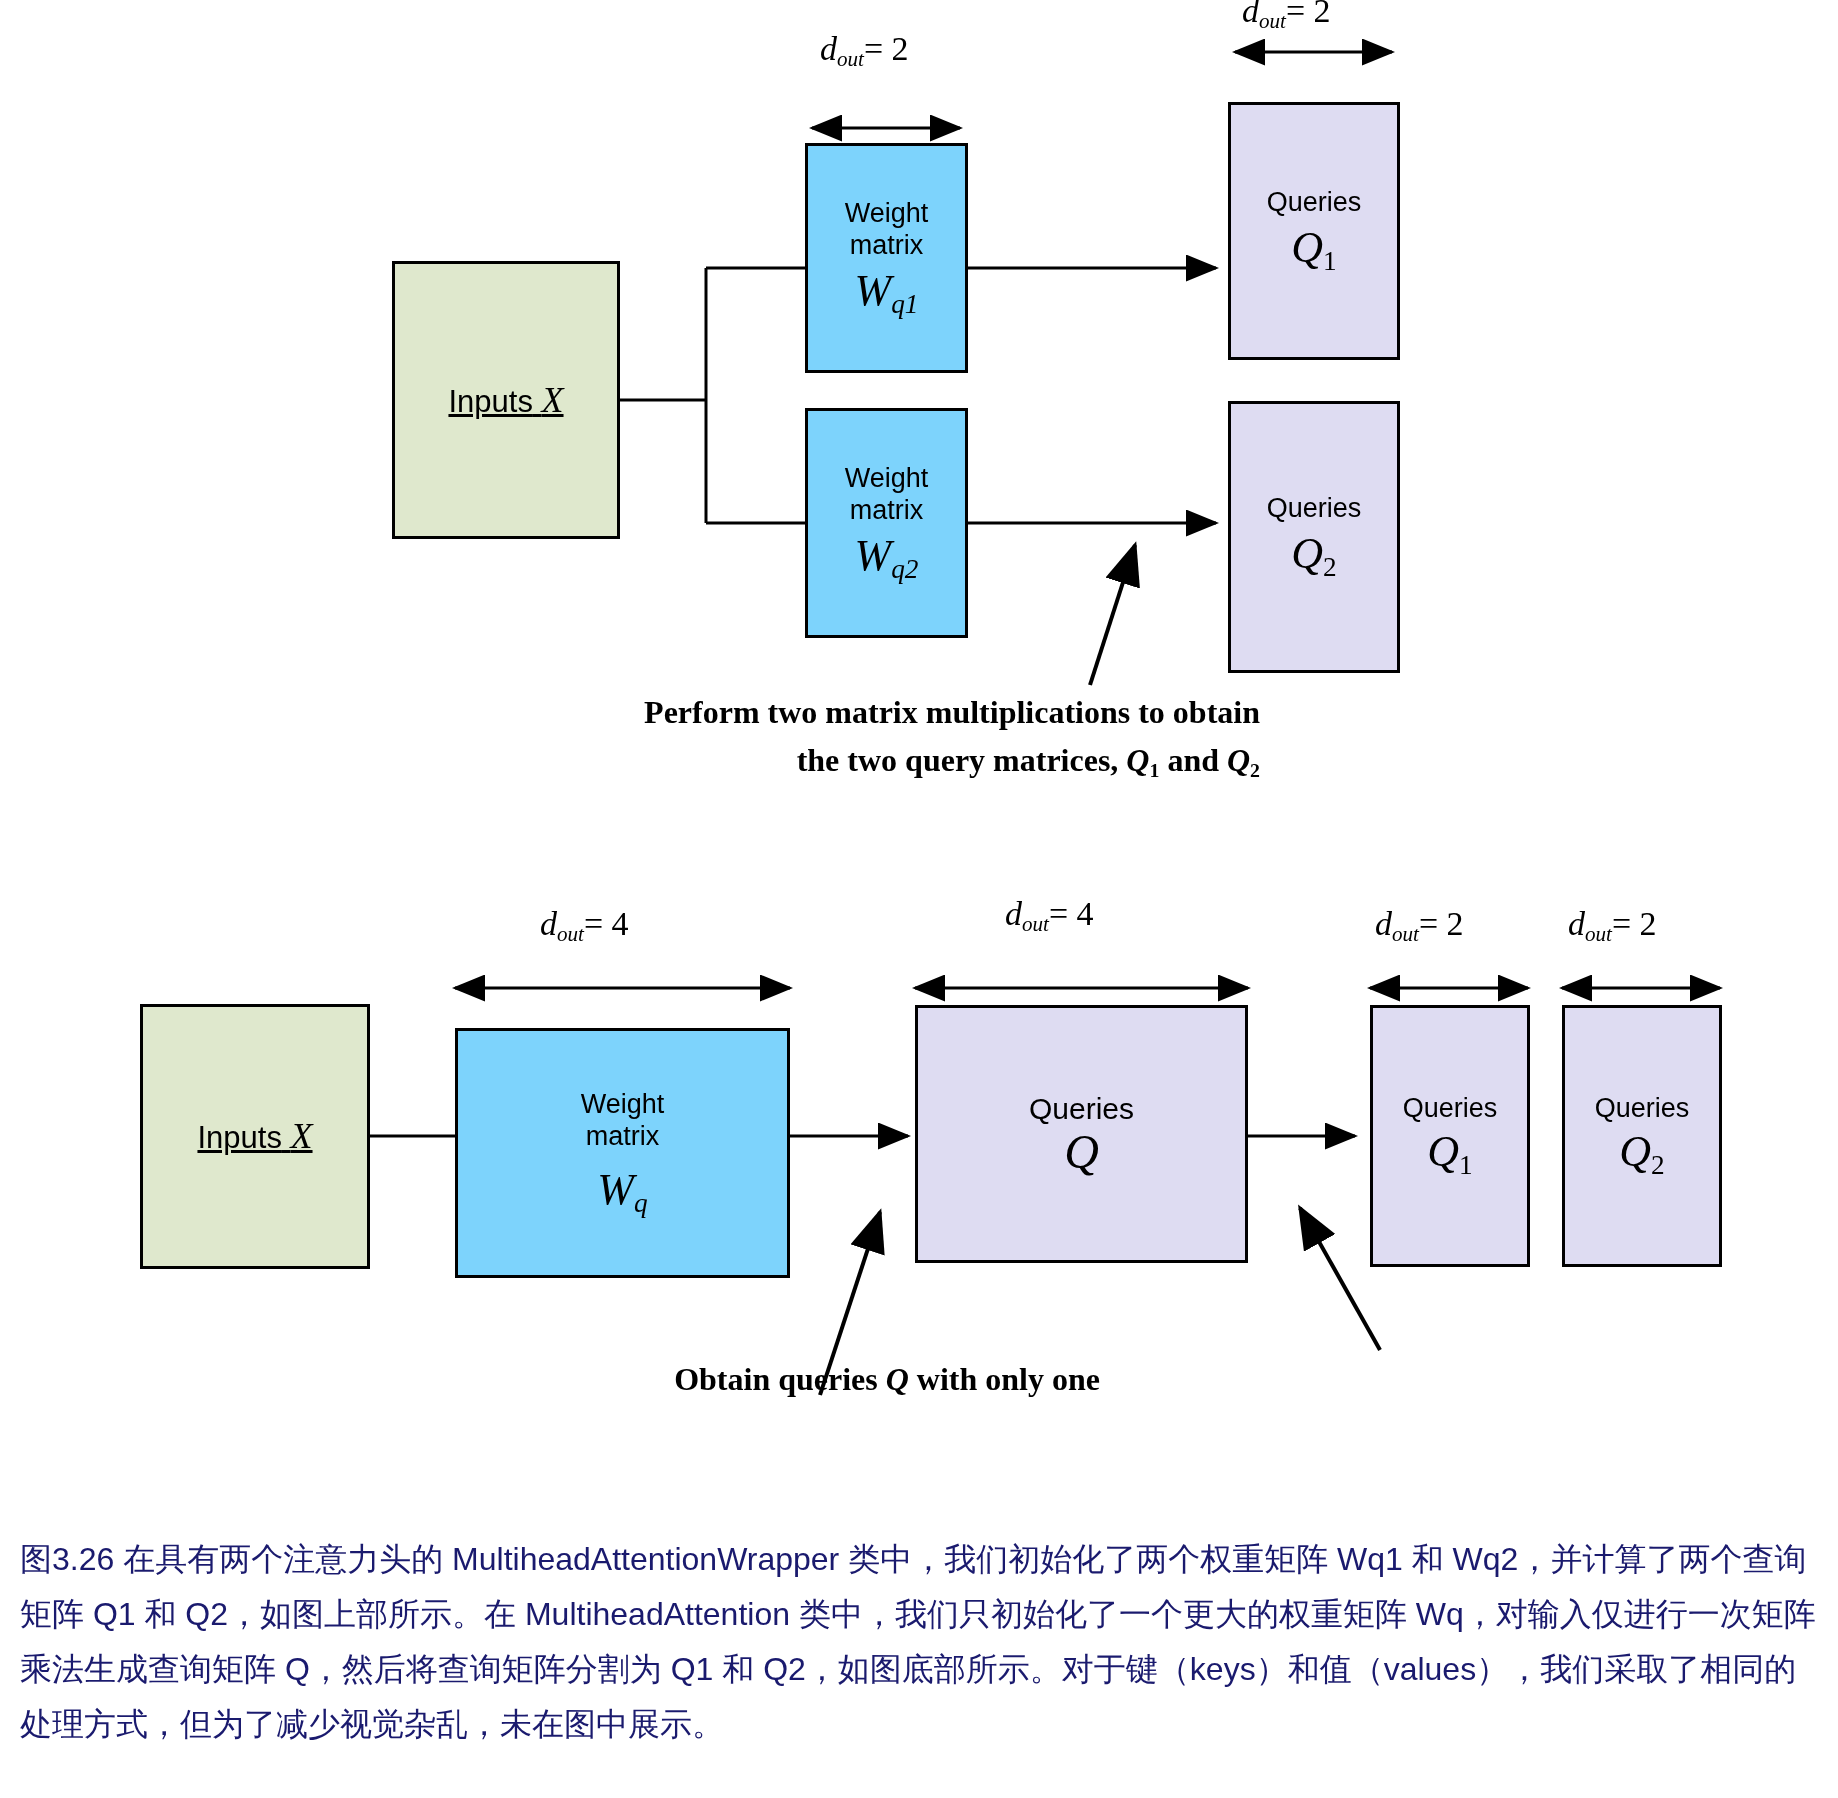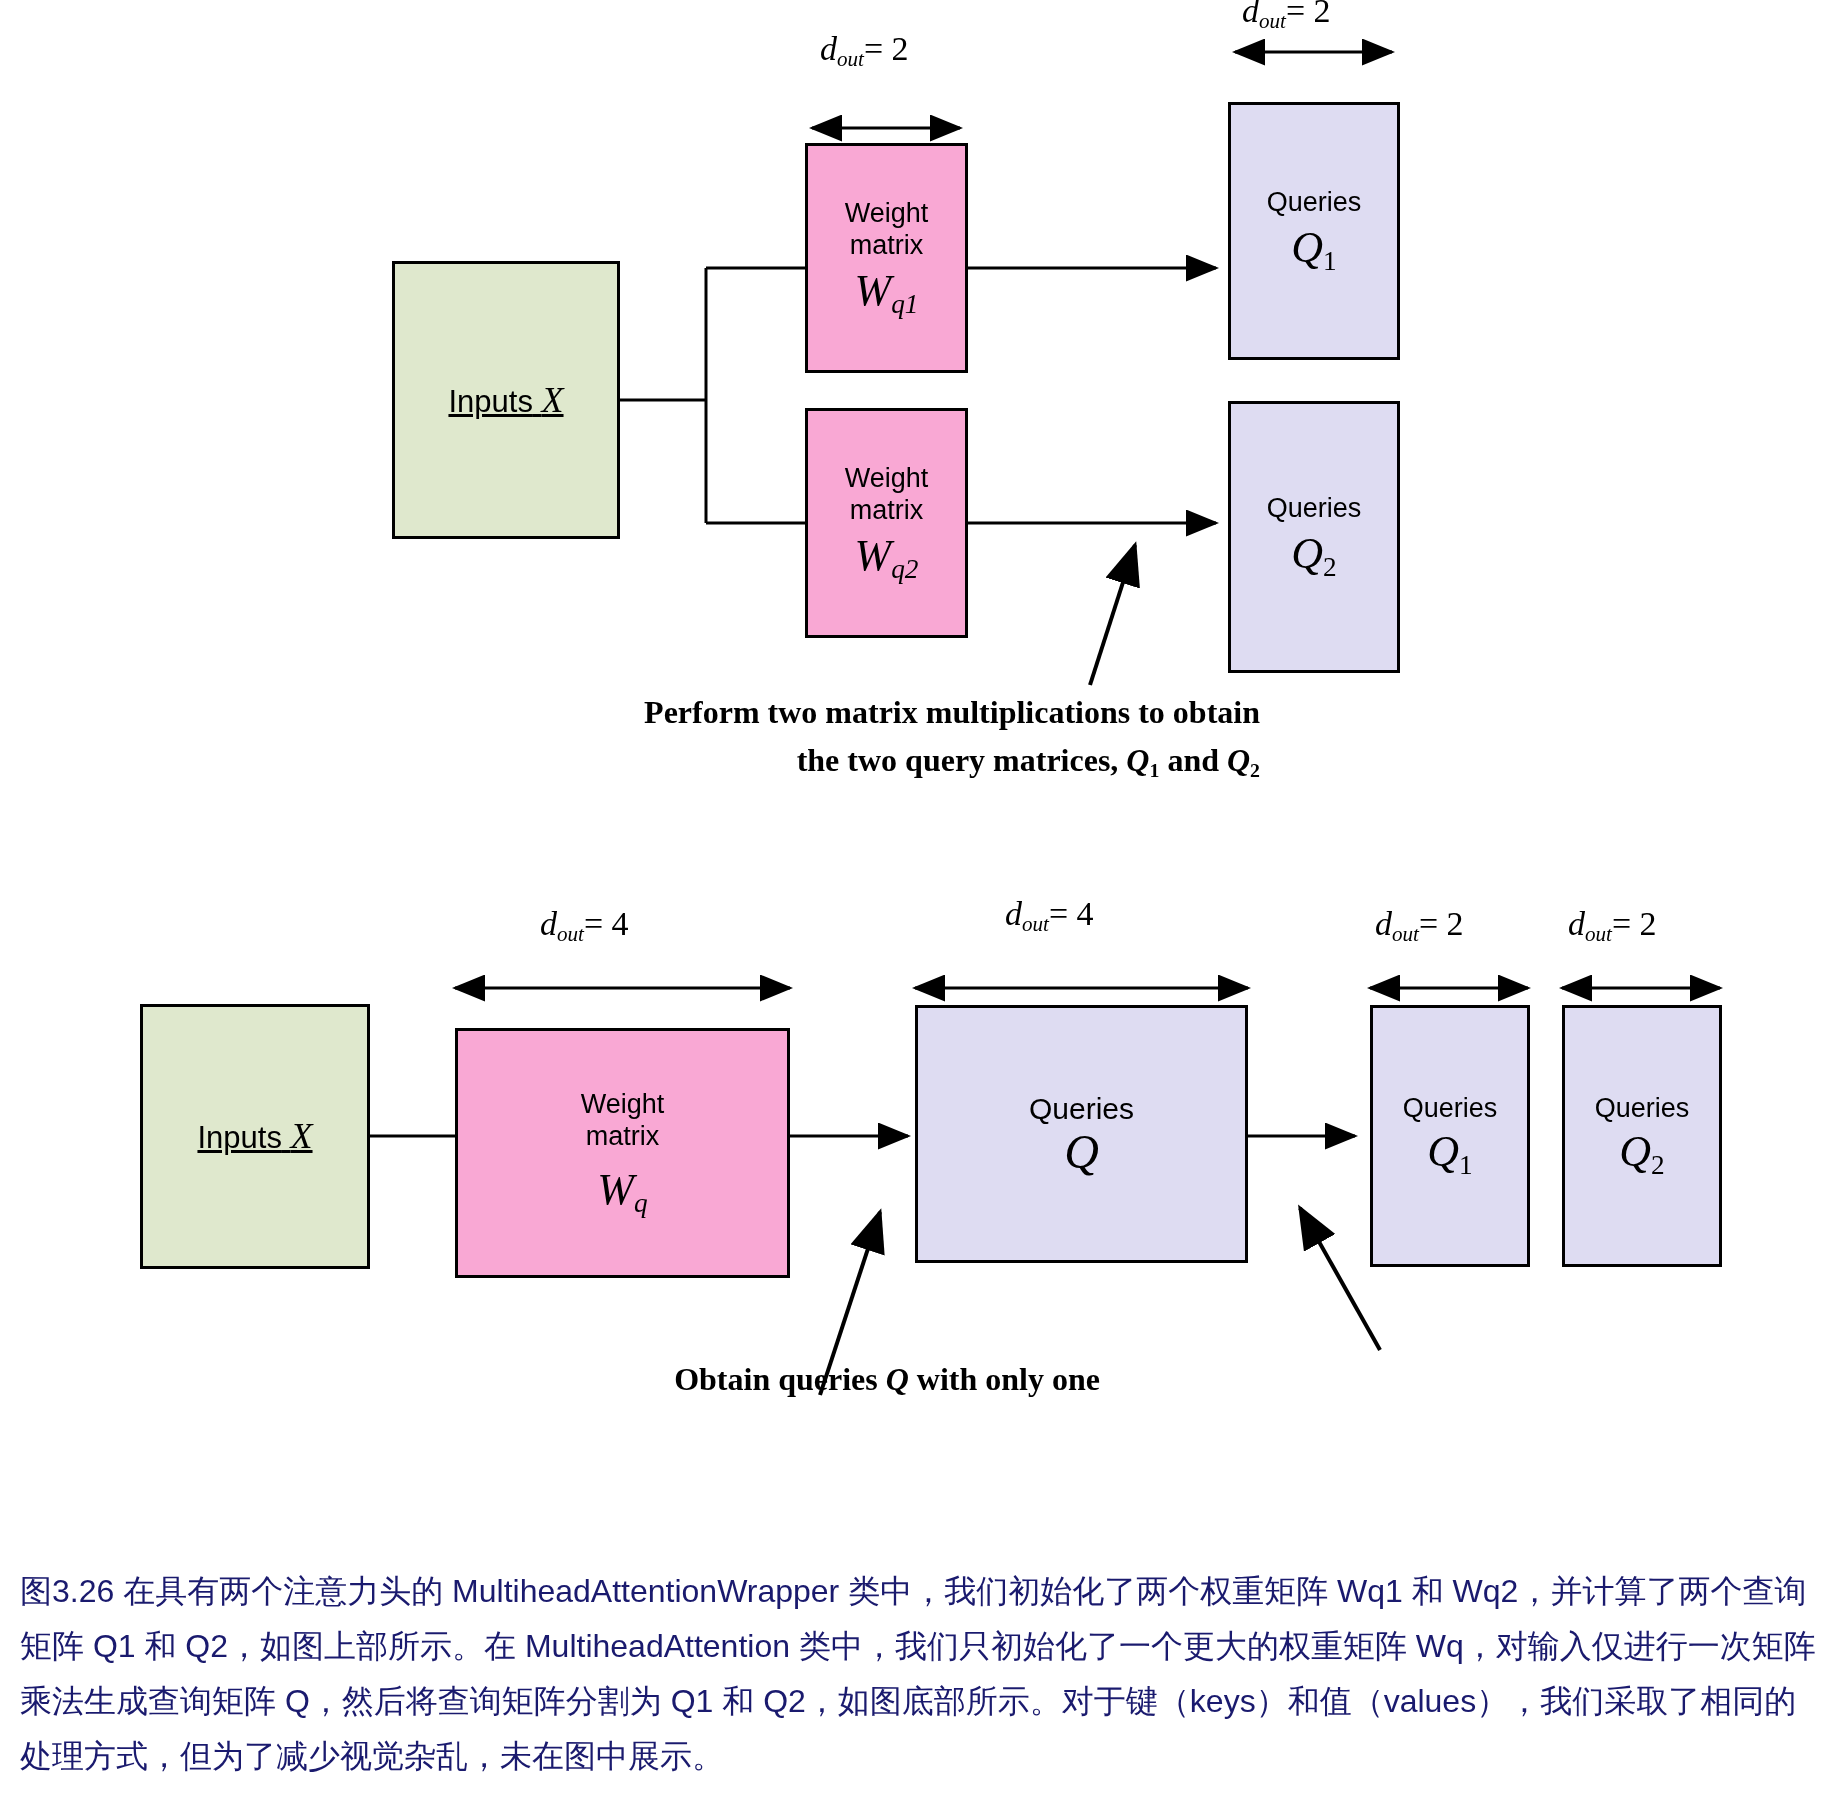--- a/index.html
+++ b/index.html
@@ -25,21 +25,21 @@
     border: 3px solid #000;
     box-sizing: border-box;
     display: flex;
     flex-direction: column;
     align-items: center;
     justify-content: center;
     text-align: center;
     line-height: 1.18;
   }
   .box-green { background: #dfe8cd; }
-  .box-pink  { background: #f9a8d4; }
+  .box-pink  { background: #7dd3fc; }
   .box-purple{ background: #dedcf2; text-align: center; }
 
   .lbl {
     font-size: 27px;
     font-family: "Liberation Sans", sans-serif;
   }
   .lbl-big {
     font-size: 31px;
     text-decoration: underline;
   }
@@ -86,21 +86,21 @@
     text-align: right;
     white-space: nowrap;
   }
   .caption-bold .it {
     font-style: italic;
     font-weight: bold;
   }
   .figcaption {
     position: absolute;
     left: 20px;
-    top: 1564px;
+    top: 1532px;
     width: 1800px;
     font-family: "Liberation Sans", sans-serif;
     font-size: 32px;
     line-height: 1.72;
     color: #1a1a6e;
     text-align: left;
   }
   .box .l1 { display:block; }
   .box .l2 { display:block; }
 </style>

